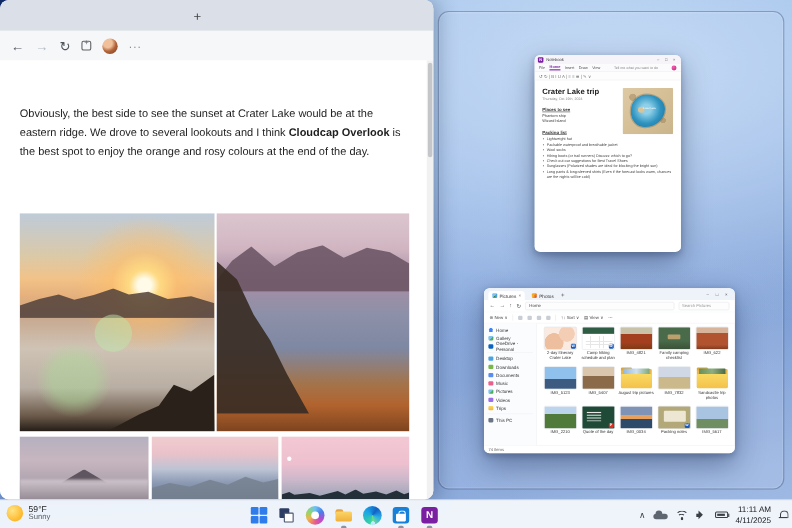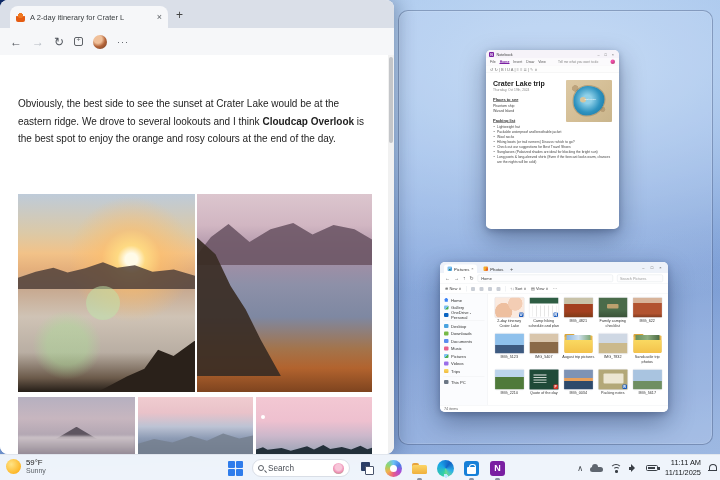--- a/index.html
+++ b/index.html
@@ -288,25 +288,20 @@
   .bell-ic::after { content:""; position:absolute; left:0; top:6px; width:8px; height:1px; background:#3a3f46; }
 </style>
 </head>
 <body>
 
 <div id="desktop">
   <div id="snap-zone"></div>
 
   <div id="browser">
     <div id="tabstrip">
-      <div id="tab-active">
-        <span class="favicon"></span>
-        <span id="tab-title">A 2-day itinerary for Crater L</span>
-        <span class="tab-close">×</span>
-      </div>
       <span id="new-tab">+</span>
     </div>
     <div id="toolbar">
       <span class="nav-glyph">←</span>
       <span class="nav-glyph disabled">→</span>
       <span class="nav-glyph">↻</span>
       <span class="collections"></span>
       <span id="avatar"></span>
       <span class="menu-dots">···</span>
     </div>
@@ -547,25 +542,20 @@
           <div class="t2">Sunny</div>
       </span>
   </div>
   <div id="tb-center">
     <div id="start">
         <span></span>
         <span></span>
         <span></span>
         <span></span>
       </div>
-    <div id="search-box">
-      <span class="lens"></span>
-      <span class="lbl">Search</span>
-      <span class="lotus"></span>
-    </div>
     <div class="tb-ic" id="ic-taskview">
         <span class="b"></span>
         <span class="f"></span>
       </div>
     <div class="tb-ic" id="ic-copilot"></div>
     <div class="tb-ic dot">
         <span class="folder-ic"></span>
       </div>
     <div class="tb-ic dot" id="ic-edge"></div>
     <div class="tb-ic dot">
@@ -582,17 +572,17 @@
     <span class="cloud-ic"></span>
     <span class="wifi-ic">
         <i class="w1"></i>
         <i class="w2"></i>
         <i class="w3"></i>
       </span>
     <span class="vol-ic"></span>
     <span class="batt-ic"></span>
     <span id="clock">
       <div>11:11 AM</div>
-      <div>11/11/2025</div>
+      <div>4/11/2025</div>
     </span>
     <span class="bell-ic"></span>
   </div>
 </div>
 
 </body></html>

